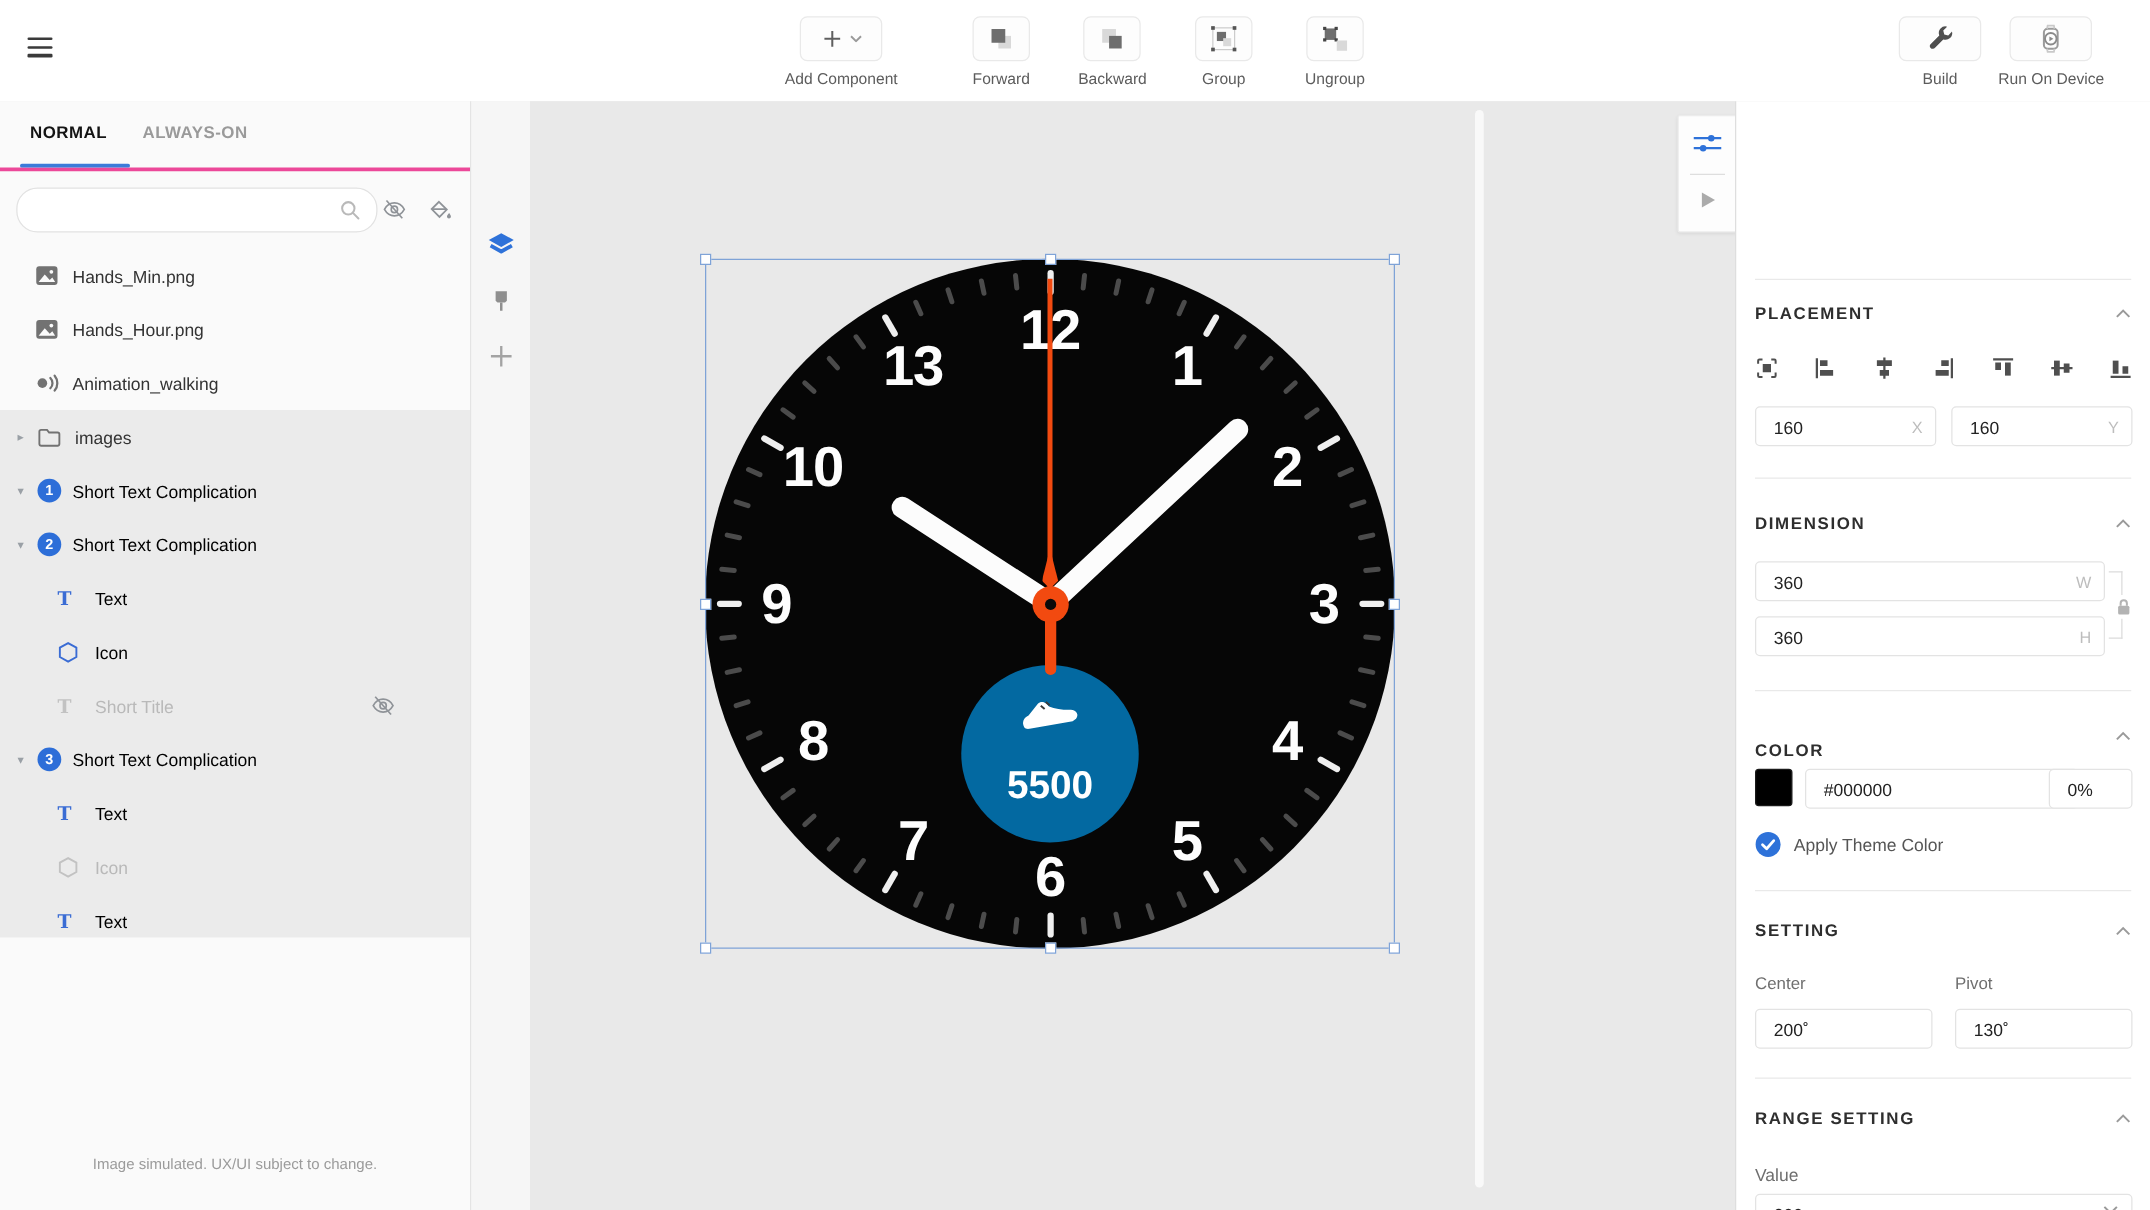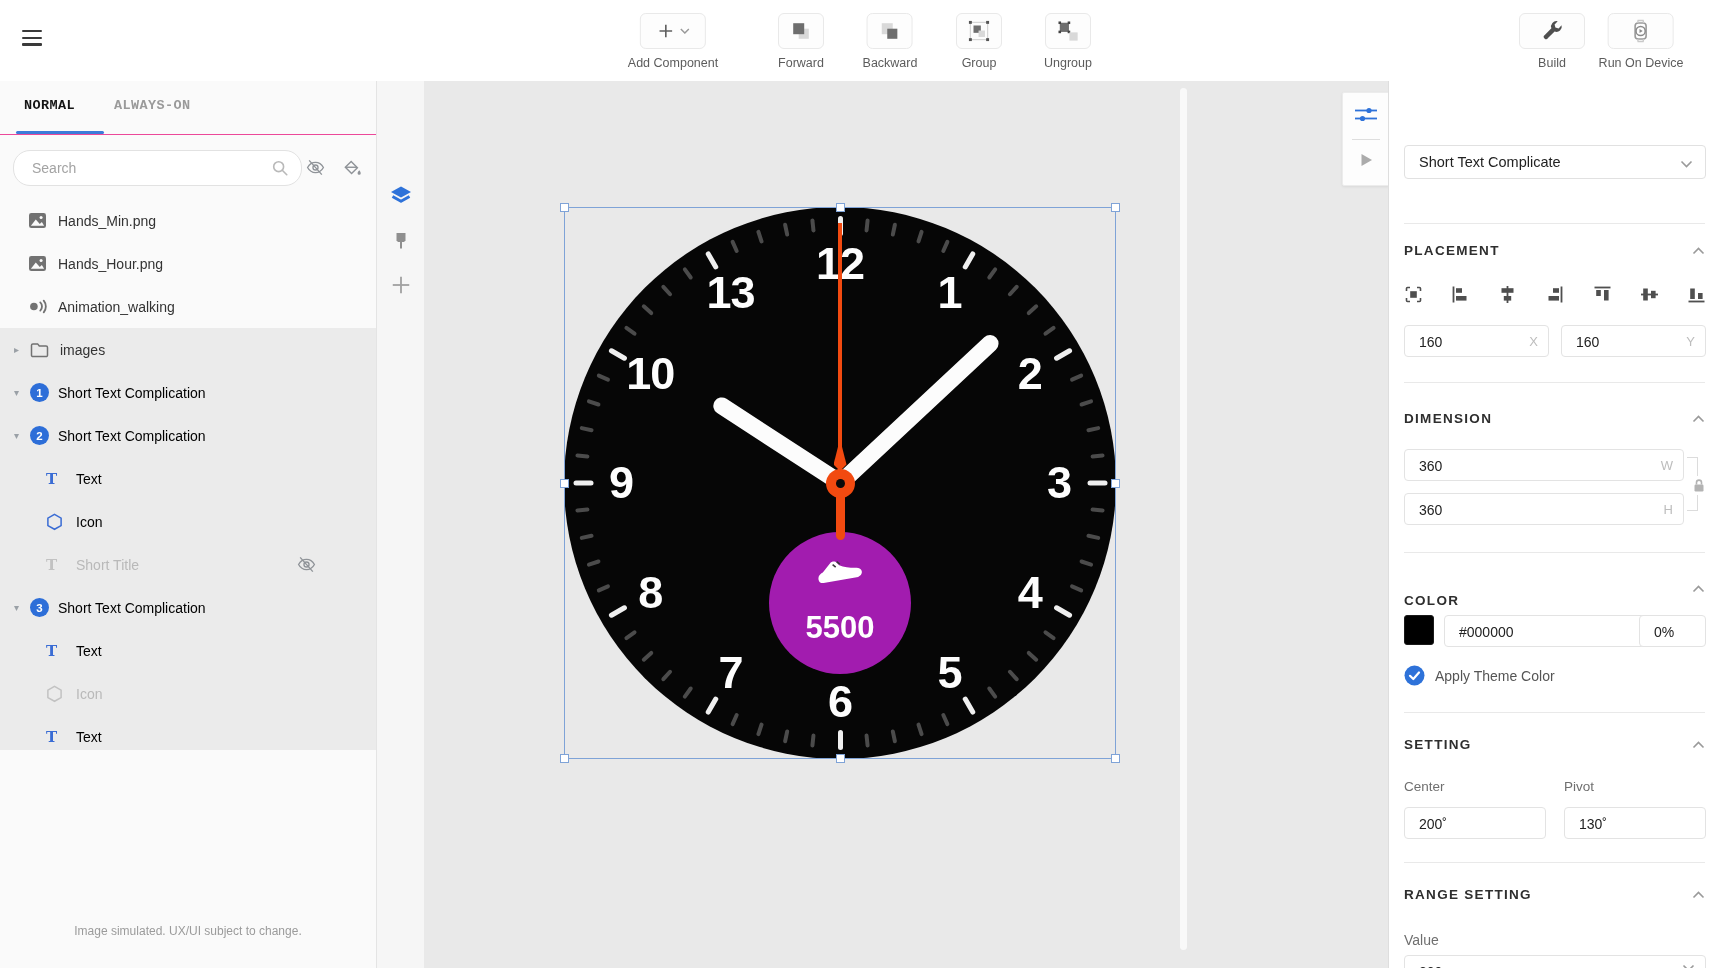--- a/index.html
+++ b/index.html
@@ -10,21 +10,21 @@
   .topbar{position:absolute;left:0;top:0;width:1720px;height:81px;background:#fff;border-bottom:1px solid #ececec;}
   .hamburger{position:absolute;left:22px;top:30px;width:24px;height:20px;cursor:pointer;}
   .hamburger i{display:block;width:20px;height:2.4px;background:#3a3a3a;border-radius:1px;margin-bottom:4.2px;}
   .tb-item{position:absolute;top:13px;display:flex;flex-direction:column;align-items:center;transform:translateX(-50%);}
   .tb-btn{height:34px;width:44px;border:1px solid #e9e9e9;border-radius:6px;background:#fdfdfd;
           display:flex;align-items:center;justify-content:center;gap:5px;}
   .tb-btn.wide{width:64px;}
   .tb-label{margin-top:7px;font-size:12.5px;color:#5c5c5c;white-space:nowrap;}
   
   .sidebar{position:absolute;left:0;top:81px;width:376px;height:887px;background:#fafafa;border-right:1px solid #e4e4e4;}
-  .side-tabs{position:relative;height:53px;border-bottom:1px solid #ec4899;font-family:Liberation Mono, monospace;}
+  .side-tabs{position:relative;height:53px;border-bottom:3px solid #ec4899;}
   .side-tab{position:absolute;top:17px;font-size:13.5px;font-weight:bold;letter-spacing:.4px;cursor:pointer;}
   .side-tab.normal{left:24px;color:#141414;}
   .side-tab.always{left:114px;color:#9a9a9a;}
   .side-underline{position:absolute;left:16px;bottom:0;width:88px;height:3px;background:#3c7bd9;border-radius:2px;}
   .search-pill{position:absolute;left:13px;top:69px;width:287px;height:34px;background:#fff;border:1px solid #e2e2e2;border-radius:17px;}
   .search-pill input{position:absolute;left:16px;top:0;width:230px;height:32px;border:none;outline:none;background:transparent;font-size:14px;color:#333;font-family:"Liberation Sans",sans-serif;}
   .search-pill input::placeholder{color:#a3a3a3;}
   .search-mag{position:absolute;right:12px;top:8px;}
   .side-tool{position:absolute;top:78px;color:#8f9398;cursor:pointer;}
   .side-tool.eye{left:306px;}
@@ -222,21 +222,20 @@
 </header>
 
 <aside class="sidebar">
   <div class="side-tabs">
     <span class="side-tab normal">NORMAL</span>
     <span class="side-tab always">ALWAYS-ON</span>
     <span class="side-underline"></span>
   </div>
 
   <div class="search-pill">
-    <input type="text" placeholder="Search" style="">
     <span class="search-mag">
         <svg width="18" height="18" viewBox="0 0 20 20">
           <circle cx="8.5" cy="8.5" r="5.5" fill="none" stroke="#b9b9b9" stroke-width="1.8"></circle>
           <line x1="12.8" y1="12.8" x2="17.5" y2="17.5" stroke="#b9b9b9" stroke-width="1.8" stroke-linecap="round"></line>
         </svg>
       </span>
   </div>
   <span class="side-tool eye">
       <svg width="19" height="17" viewBox="0 0 24 20">
         <path d="M2 10c2.2-4 5.8-6.5 10-6.5S19.8 6 22 10c-2.2 4-5.8 6.5-10 6.5S4.2 14 2 10z" fill="none" stroke="currentColor" stroke-width="1.7"></path>
@@ -445,21 +444,21 @@
       <span class="num" style="left: 465.66px; top: 385.5px;">4</span>
       <span class="num" style="left: 385.5px; top: 465.66px;">5</span>
       <span class="num" style="left: 276px; top: 495px;">6</span>
       <span class="num" style="left: 166.5px; top: 465.66px;">7</span>
       <span class="num" style="left: 86.3404px; top: 385.5px;">8</span>
       <span class="num" style="left: 57px; top: 276px;">9</span>
       <span class="num" style="left: 86.3404px; top: 166.5px;">10</span>
       <span class="num" style="left: 166.5px; top: 86.3404px;">13</span>
     </div>
 
-  <div class="subdial" style="background: #a21caf;">
+  <div class="subdial" style="background: #0369a1;">
     <span class="shoe">
         <svg width="52" height="36" viewBox="0 0 52 36">
           <path d="M4 24c-1.5-4 1-7.5 5-8.5l9-8c2-1.7 5-1.2 6.6 1l1.8 2.6c4.4 3 10.4 4.6 16.6 5.6 4.8.8 6 5.4 3 7.8l-3 1.5H8c-2 0-3.5-.8-4-2z" fill="#fff"></path>
           <path d="M20 9.5l2.6 3M24.5 7.2l2.6 3" stroke="#3a3a3a" stroke-width="1.6"></path>
         </svg>
       </span>
     <div class="count">5500</div>
   </div>
 
   <div class="hand hour" style="background: rgb(252, 252, 252); transform: rotate(303deg);"></div>
@@ -497,28 +496,20 @@
   <span class="fb-div"></span>
   <span class="fb-play">
       <svg width="18" height="18" viewBox="0 0 18 18">
         <polygon points="4.5,3 15,9 4.5,15" fill="#ababab"></polygon>
       </svg>
     </span>
 </div>
 
 <aside class="props">
 
-  <div class="dropdown">
-    <span class="dd-text">Short Text Complicate</span>
-    <span class="dd-chev">
-        <svg width="13" height="8" viewBox="0 0 13 8">
-          <polyline points="1.5,1.5 6.5,6.5 11.5,1.5" fill="none" stroke="#9a9a9a" stroke-width="1.6"></polyline>
-        </svg>
-      </span>
-  </div>
 
   <div class="p-divider" style="top:142px;"></div>
 
   <span class="p-title" style="top:162px;">PLACEMENT</span>
   <span class="p-collapse" style="top:166px;">
       <svg width="13" height="8" viewBox="0 0 13 8">
         <polyline points="1.5,6.5 6.5,1.5 11.5,6.5" fill="none" stroke="#9a9a9a" stroke-width="1.6"></polyline>
       </svg>
     </span>
   <div class="align-row">

